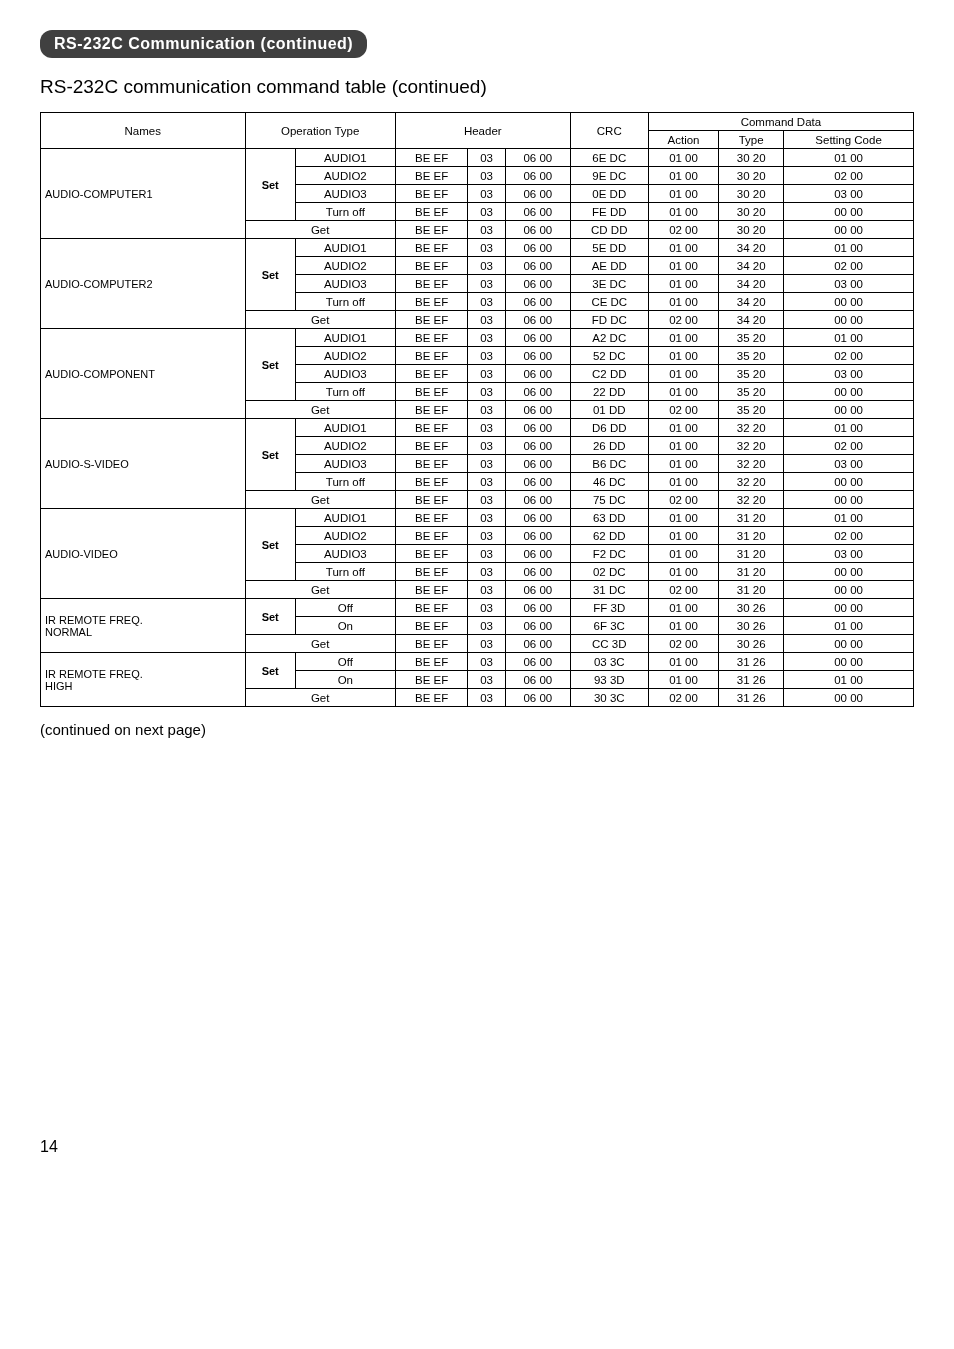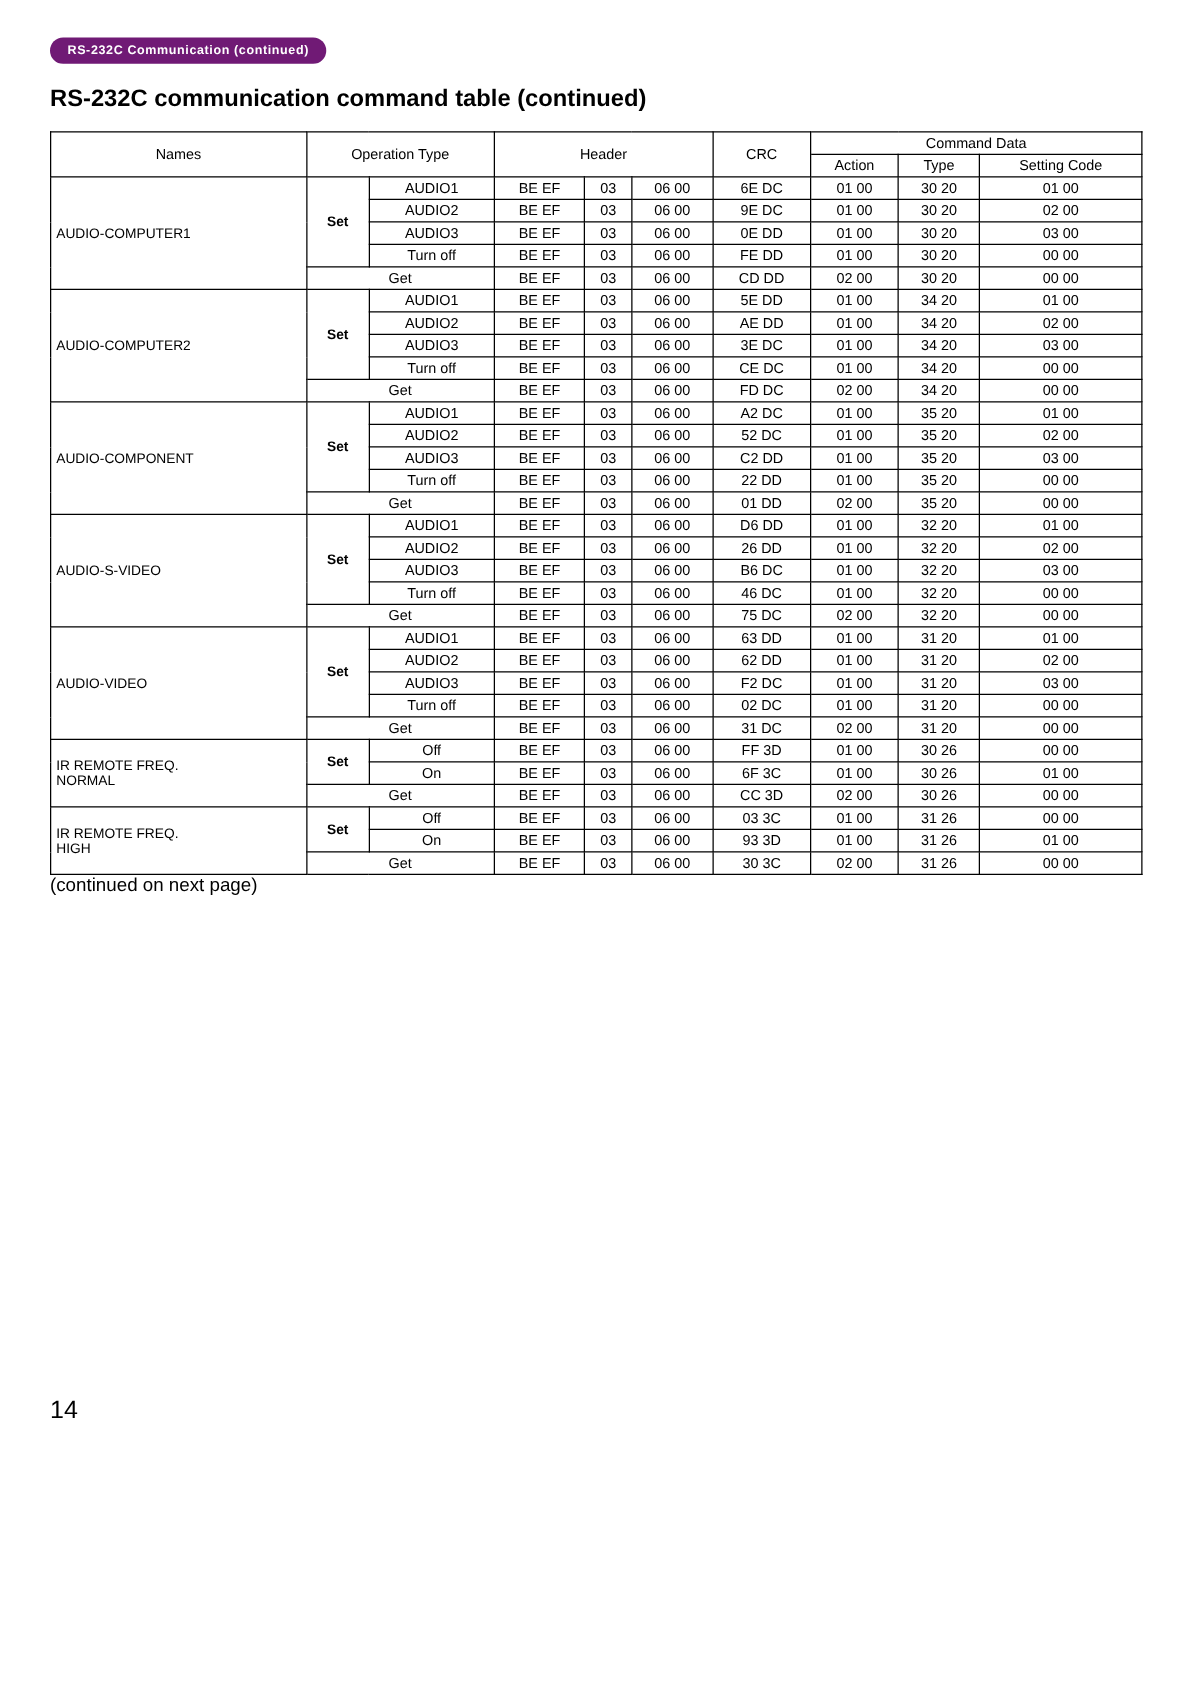--- a/index.html
+++ b/index.html
@@ -5,31 +5,31 @@
   * { box-sizing: border-box; }
   body {
     margin: 0;
     font-family: Arial, Helvetica, sans-serif;
     background: #fff;
     color: #000;
     width: 954px;
     padding: 30px 40px;
   }
   .section-tab {
-    background: #701a75;
+    background: #404040;
     border-radius: 12px;
     padding: 5px 14px;
     color: #fff;
     font-weight: bold;
-    font-size: 10px;
+    font-size: 16px;
     display: inline-block;
     letter-spacing: 0.5px;
   }
   .page-title {
-    font-weight: bold;
+    font-weight: normal;
     font-size: 19px;
     margin: 18px 0 14px 0;
   }
   table {
     border-collapse: collapse;
     width: 100%;
     font-size: 11.5px;
   }
   th, td {
     border: 1px solid #000;
@@ -45,26 +45,26 @@
     text-align: left;
     font-size: 11px;
     white-space: nowrap;
   }
   td.set-cell {
     text-align: center;
     font-size: 11px;
     font-weight: bold;
   }
   .continued-note {
-    margin-top: 0;
+    margin-top: 14px;
     font-size: 15px;
   }
   .page-num {
     margin-top: 400px;
-    font-size: 20px;
+    font-size: 16px;
   }
   
   thead tr:first-child th { border-bottom: 1px solid #000; }
   
   table { border: 1.5px solid #000; }
 </style>
 </head>
 <body>
 
 

